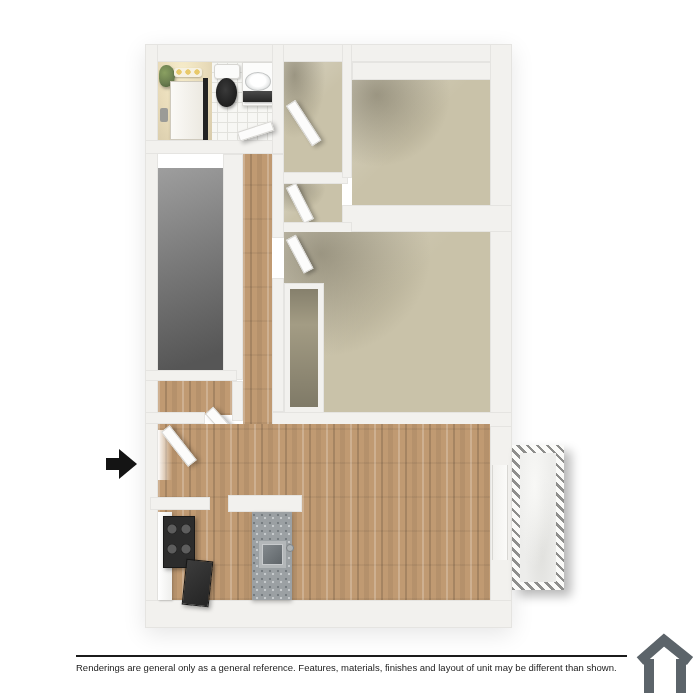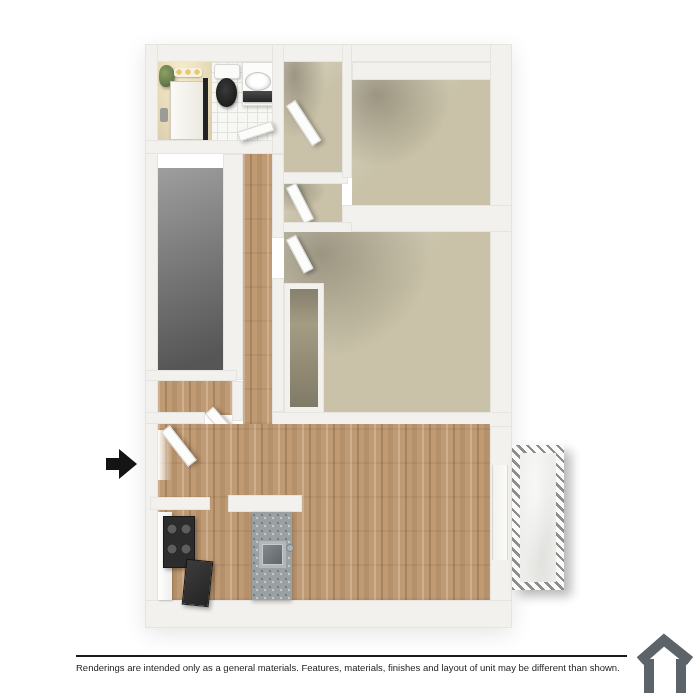--- a/index.html
+++ b/index.html
@@ -162,18 +162,18 @@
     <div class="patio-inner"></div>
   </div>
 </div>
 
 <div class="arrow" style="left:106px;top:449px">
   <div class="shaft"></div>
   <div class="head"></div>
 </div>
 
 <div id="footer-rule"></div>
-<div id="disclaimer">Renderings are intended only as a general materials. Features, materials, finishes and layout of unit may be different than shown.</div>
+<div id="disclaimer">Renderings are general only as a general reference. Features, materials, finishes and layout of unit may be different than shown.</div>
 <svg id="house-logo" width="58" height="60" viewBox="0 0 58 60">
   <path d="M4 28 L28 7 L54 28" fill="none" stroke="#5c646a" stroke-width="10"></path>
   <rect x="8" y="26" width="10" height="34" fill="#5c646a"></rect>
   <rect x="40" y="26" width="10" height="34" fill="#5c646a"></rect>
 </svg>
 
 </body></html>

